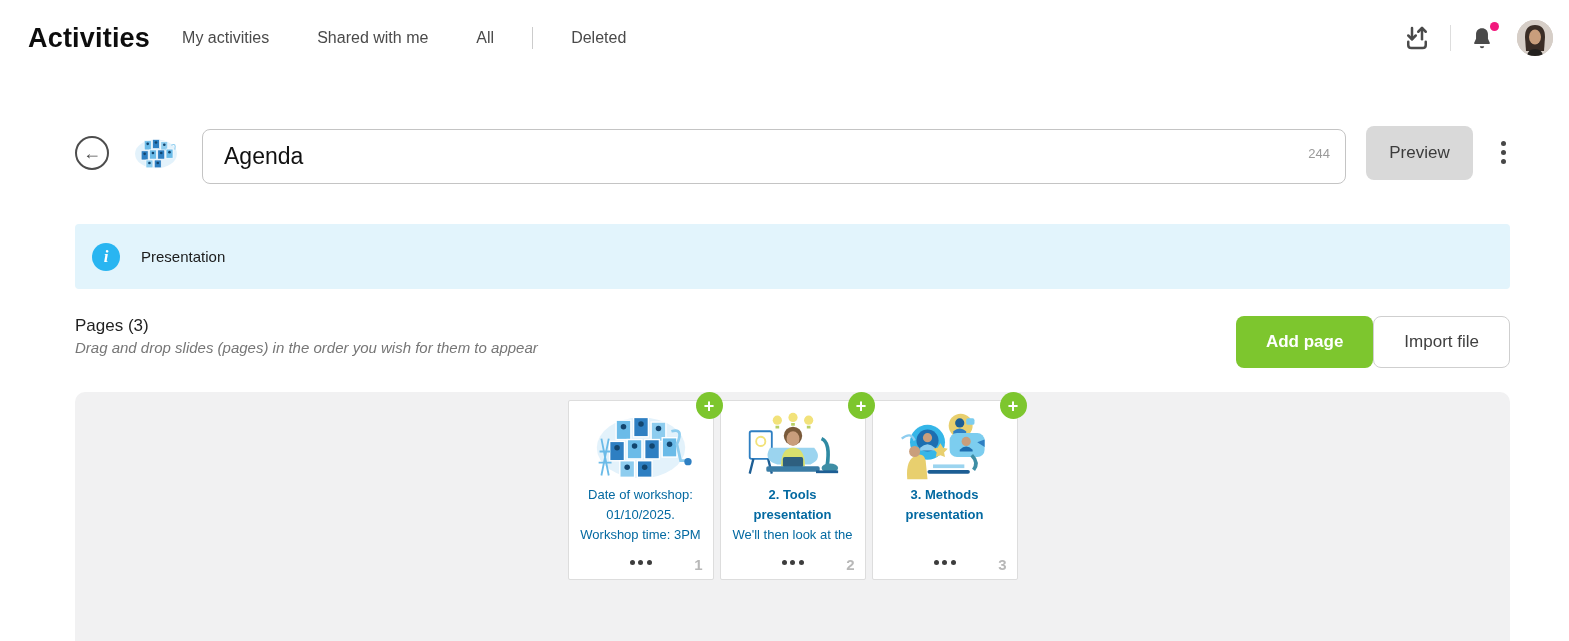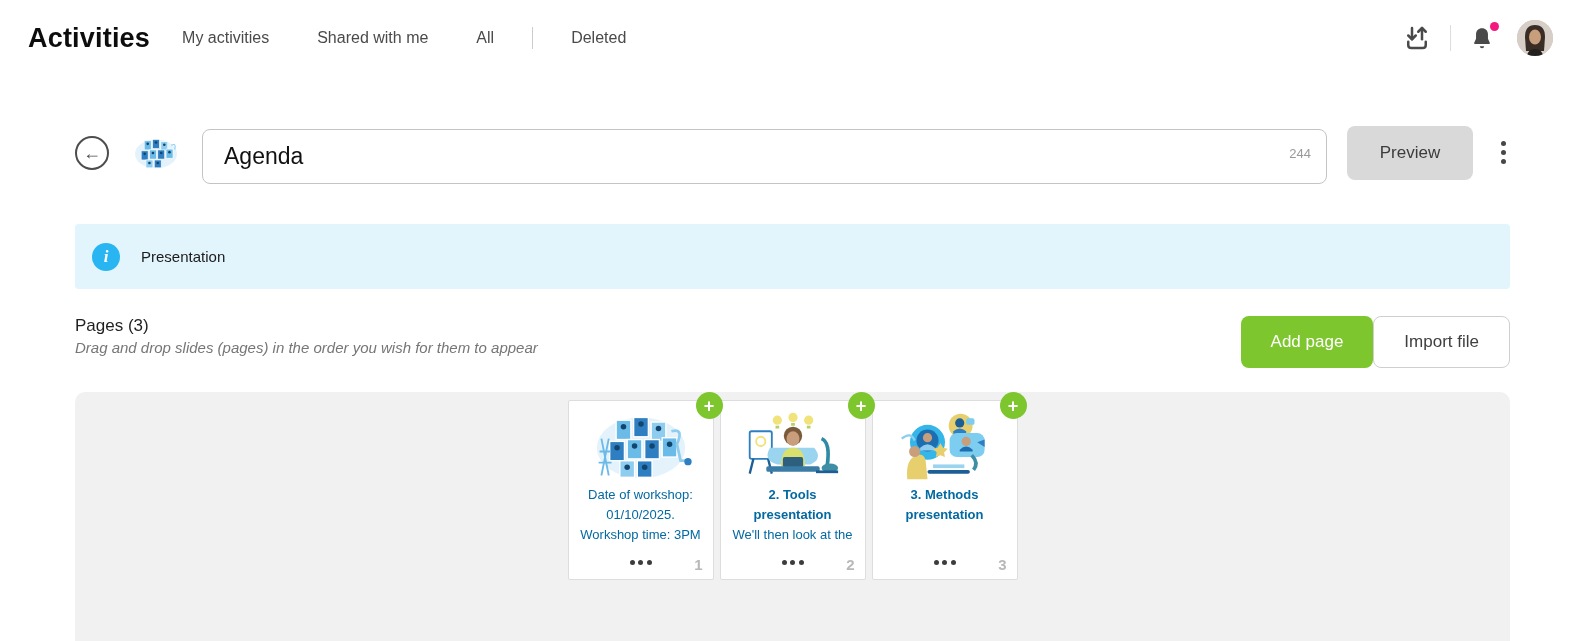--- a/index.html
+++ b/index.html
@@ -24,38 +24,38 @@
 
   
   .editor-row { display:flex; align-items:center; margin-top:45px; }
   .back-btn { width:34px; height:34px; border-radius:50%; border:2px solid #4d4d4d; background:#fff;
     color:#4d4d4d; font-size:18px; line-height:1; cursor:pointer; display:flex; align-items:center; justify-content:center; flex:0 0 auto; }
   .activity-thumb { width:48px; height:42px; margin-left:23px; flex:0 0 auto; }
   .title-input-wrap { position:relative; flex:1; margin-left:22px; }
   .title-input { width:100%; height:55px; border:1px solid #c4c4c4; border-radius:8px; padding:0 64px 0 21px;
     font-size:23px; color:#111; font-family:"Liberation Sans", sans-serif; outline:none; background:#fff;margin-top:8px; }
   .char-count { position:absolute; right:16px; top:50%; transform:translateY(-50%); font-size:13px; color:#9a9a9a; }
-  .preview-btn { margin-left:20px; width:126px; height:54px; border:none; border-radius:8px; background:#d9d9d9;
+  .preview-btn { margin-left:20px; width:107px; height:54px; border:none; border-radius:8px; background:#d9d9d9;
     color:#3c3c3c; font-size:17px; cursor:pointer; font-family:"Liberation Sans", sans-serif; flex:0 0 auto; }
   .kebab { margin-left:23px; width:14px; height:34px; display:flex; flex-direction:column; align-items:center;
     justify-content:center; gap:4px; background:none; border:none; cursor:pointer; flex:0 0 auto; }
   .kebab i { width:5px; height:5px; border-radius:50%; background:#474747; }
 
   
   .info-banner { margin-top:40px; height:65px; border-radius:4px; display:flex; align-items:center; padding:0 17px; }
   .info-icon { width:28px; height:28px; border-radius:50%; color:#fff; display:flex; align-items:center; justify-content:center;
     font-family:"Liberation Serif", serif; font-style:italic; font-weight:bold; font-size:17px; flex:0 0 auto; }
   .info-text { margin-left:21px; font-size:15px; color:#1c1c1c; }
 
   
   .pages-header { margin-top:27px; display:flex; align-items:flex-start; }
   .pages-heading { font-size:17px; color:#1f1f1f; }
   .pages-subtitle { font-size:15px; font-style:italic; color:#767676; margin-top:3px; }
   .pages-actions { margin-left:auto; display:flex; align-items:center; }
-  .add-page-btn { height:52px; padding:0 30px; border:none; border-radius:8px; color:#fff; font-weight:normal; font-size:17px;
+  .add-page-btn { height:52px; padding:0 30px; border:none; border-radius:8px; color:#fff; font-weight:bold; font-size:17px;
     cursor:pointer; font-family:"Liberation Sans", sans-serif; }
   .import-file-btn { height:52px; padding:0 30px; background:#fff; border:1px solid #cfcfcf; border-radius:8px;
     color:#3f3f3f; font-size:17px; cursor:pointer; font-family:"Liberation Sans", sans-serif; }
 
   
   .pages-panel { margin-top:24px; height:256px; background:#f1f1f2; border-radius:10px 10px 0 0;
     display:flex; justify-content:center; align-items:flex-start; padding-top:8px; }
   .page-card { position:relative; width:146px; height:180px; background:#fff; border:1px solid #ddd; border-radius:2px;
     margin:0 3px; cursor:grab; }
   .plus-badge { position:absolute; top:-9px; right:-10px; width:27px; height:27px; border-radius:50%; border:none;

